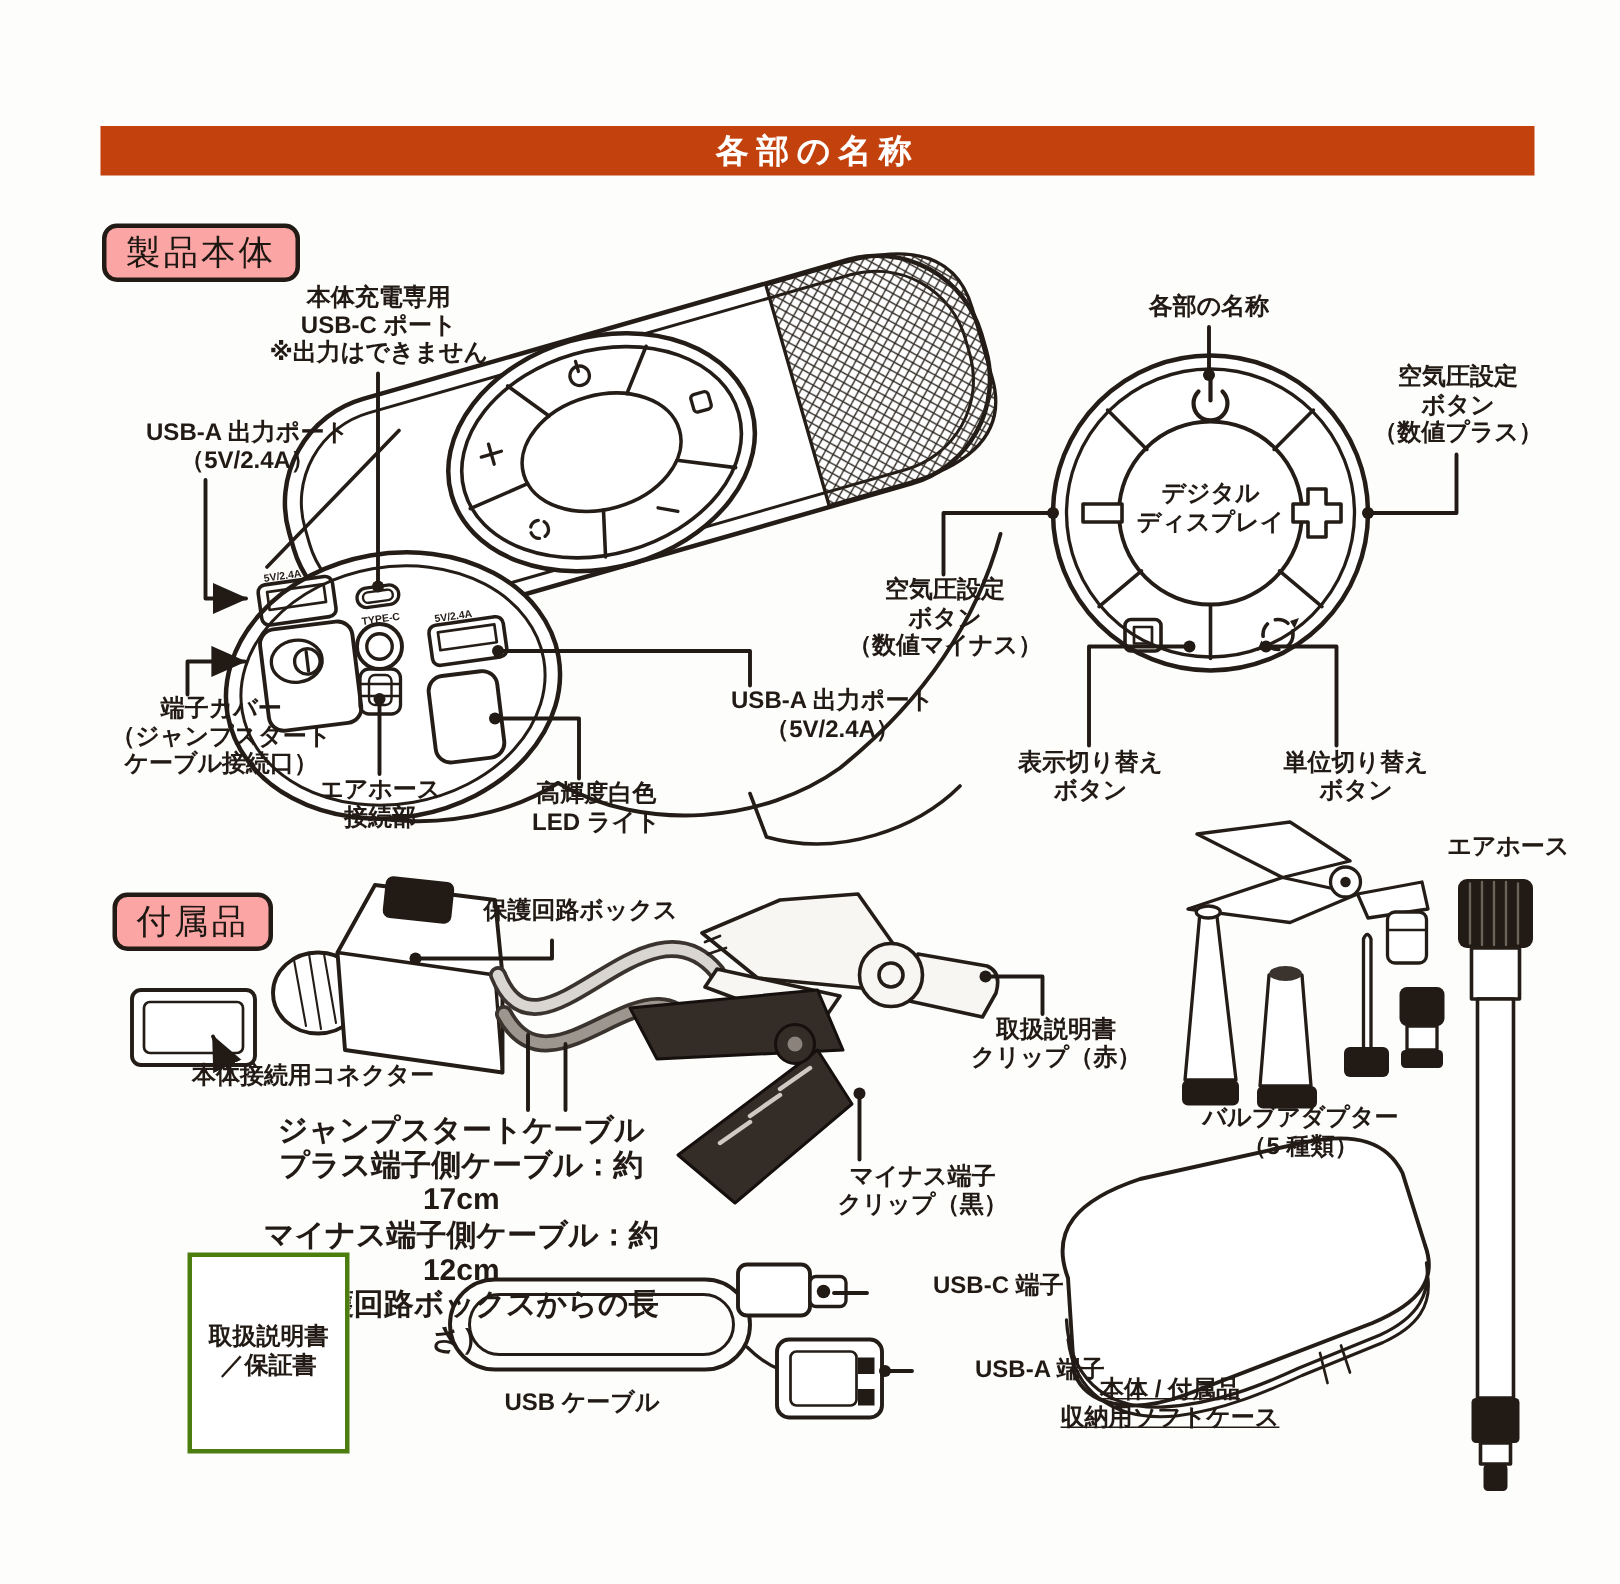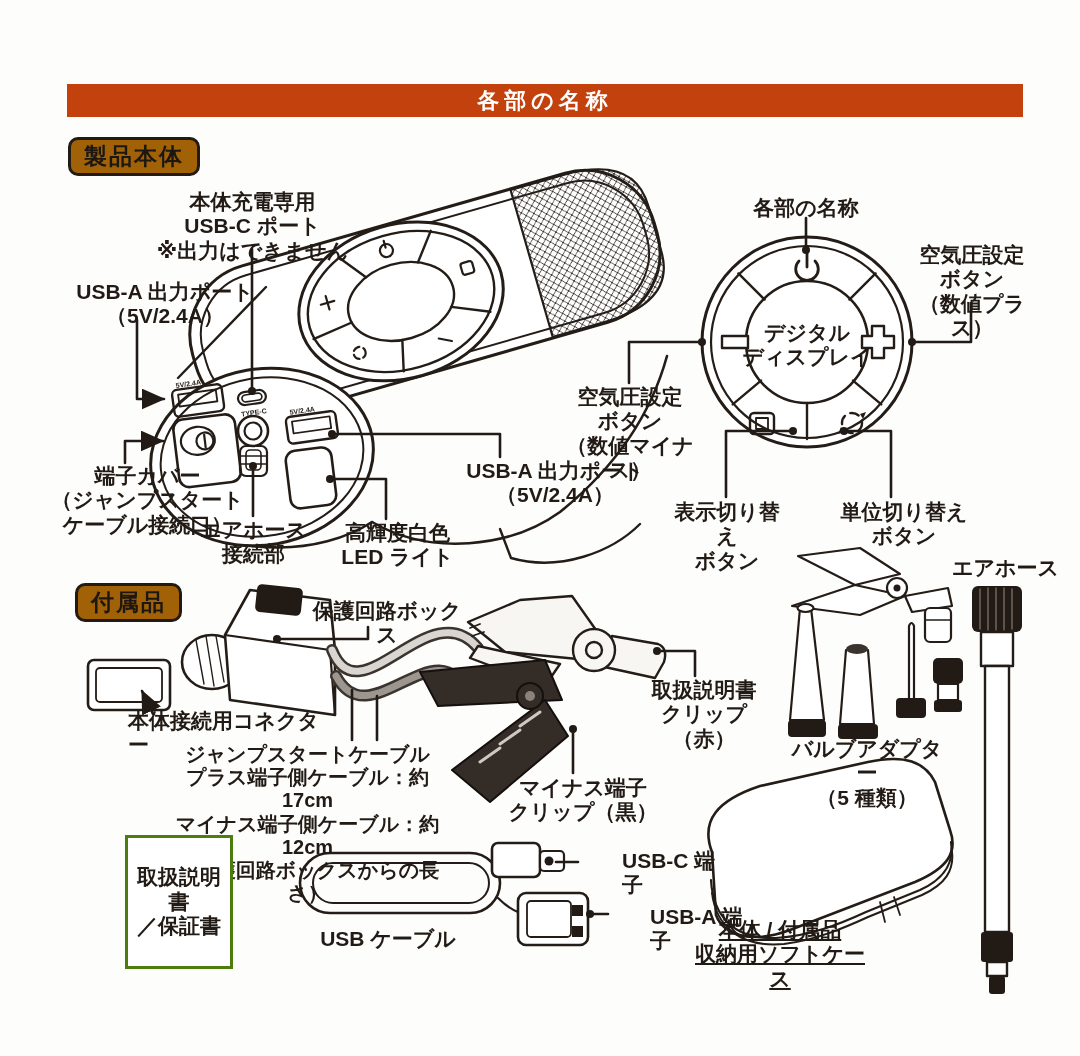--- a/index.html
+++ b/index.html
@@ -2,23 +2,23 @@
 <html><head>
 <meta charset="utf-8">
 <style>
   html,body{margin:0;padding:0;background:#eee;}
   .page{position:relative;width:1080px;height:1056px;background:#fdfdfc;
         font-family:"Liberation Sans","DejaVu Sans",sans-serif;overflow:hidden;}
   svg.art{position:absolute;left:0;top:0;}
   .titlebar{position:absolute;left:67px;top:84px;width:956px;height:33px;background:#c2410c;
             color:#fff;display:flex;align-items:center;justify-content:center;
             font-size:22px;font-weight:bold;letter-spacing:5px;}
-  .badge{position:absolute;border:3.5px solid #221a14;border-radius:10px;background:#a16207;
-         padding:1px 13px;font-size:23px;font-weight:bold;letter-spacing:2px;color:#1d1712;}
-  .lbl{position:absolute;font-size:21px;line-height:1.16;font-weight:bold;color:#221a14;
+  .badge{position:absolute;border:3.5px solid #221a14;border-radius:10px;background:#fca5a5;
+         padding:1px 13px;font-size:23px;font-weight:normal;letter-spacing:2px;color:#1d1712;margin-top:12px;}
+  .lbl{position:absolute;font-size:16px;line-height:1.16;font-weight:bold;color:#221a14;
        text-align:center;white-space:pre-line;letter-spacing:0;}
   .sm{font-size:20px;}
   .ta-l{text-align:left;margin-left:38px;}
   .manualbox{position:absolute;left:125px;top:835px;width:102px;height:128px;
              border:3px solid #4d7c0f;background:#fff;display:flex;align-items:center;
              justify-content:center;}
 </style>
 </head>
 <body>
 
@@ -317,21 +317,21 @@
 ボタン</div>
 
 <div class="lbl" style="left:312px;top:599px;width:150px;">保護回路ボックス</div>
 <div class="lbl ta-l" style="left:90px;top:709px;width:200px;">本体接続用コネクター</div>
 <div class="lbl sm" style="left:160px;top:743px;width:295px;">ジャンプスタートケーブル
 プラス端子側ケーブル：約 17cm
 マイナス端子側ケーブル：約 12cm
 （保護回路ボックスからの長さ）</div>
 <div class="lbl" style="left:638px;top:678px;width:132px;">取扱説明書
 クリップ（赤）</div>
-<div class="lbl" style="left:508px;top:776px;width:150px;">マイナス端子
+<div class="lbl" style="left:540px;top:776px;width:150px;">マイナス端子
 クリップ（黒）</div>
 <div class="lbl" style="left:948px;top:556px;width:115px;">エアホース</div>
 <div class="lbl" style="left:788px;top:737px;width:158px;">バルブアダプター
 （5 種類）</div>
 <div class="manualbox">
   <div class="lbl" style="position:static;">取扱説明書
 ／保証書</div>
 </div>
 <div class="lbl" style="left:318px;top:927px;width:140px;">USB ケーブル</div>
 <div class="lbl ta-l" style="left:584px;top:849px;width:110px;">USB-C 端子</div>

